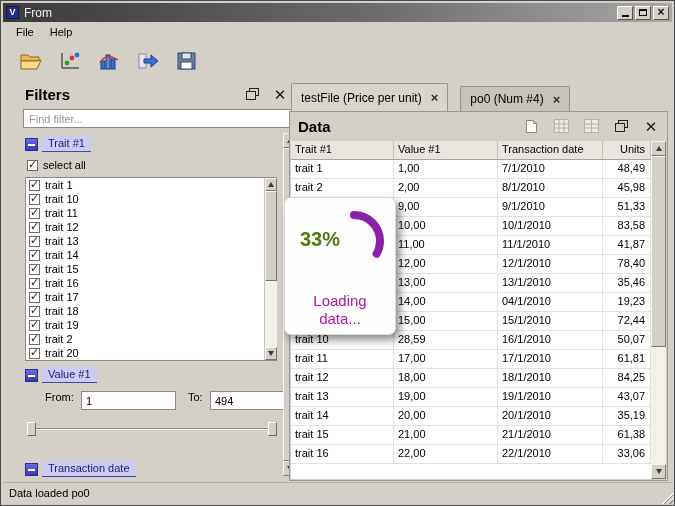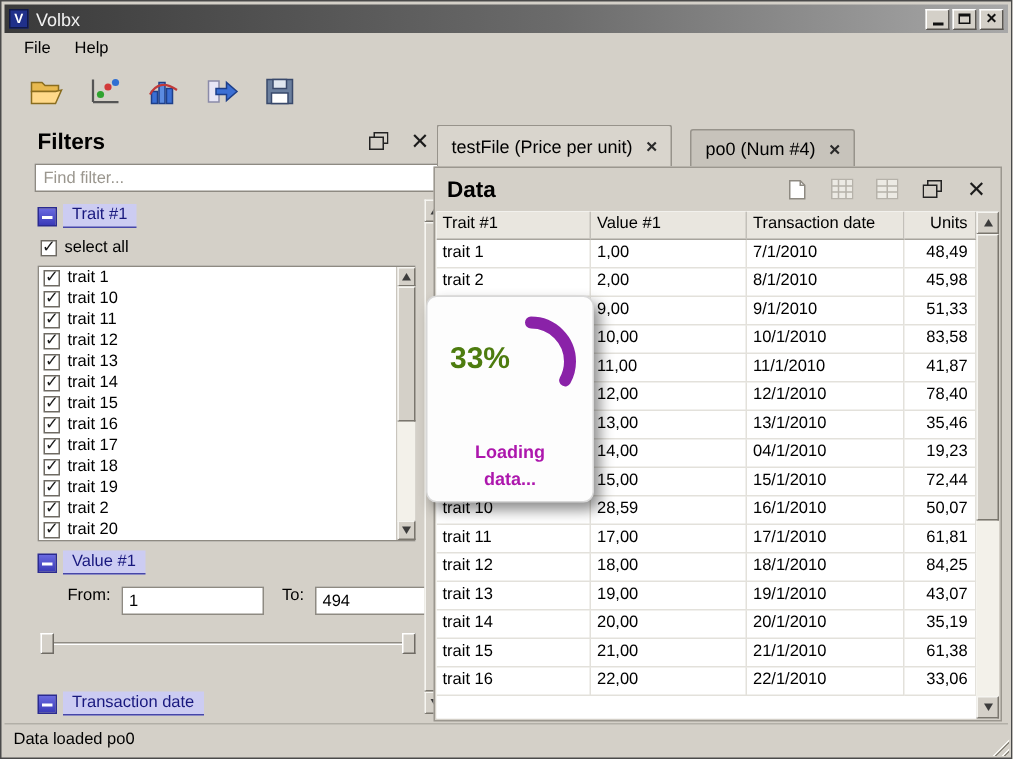--- a/index.html
+++ b/index.html
@@ -112,40 +112,40 @@
   .c3 { flex:1; min-width:0; text-align:right; padding-right:5px; }
   .t-sb { width:15px; display:flex; flex-direction:column; }
 
   
   .loading-overlay { position:absolute; left:283px; top:196px; width:112px; height:138px;
                      background:#fdfdfd; border:1px solid #d8d8d8; border-radius:7px;
                      box-shadow:4px 5px 9px rgba(0,0,0,0.45); z-index:50; }
   .ring { position:absolute; left:32px; top:6px; }
   .pct { position:absolute; left:15px; top:30px; font-size:20px; font-weight:bold; color:#4d7c0f; }
   .loading-msg { position:absolute; left:0; top:94px; width:100%; text-align:center;
-                 font-size:12px; font-weight:bold; color:#ad17ad; line-height:18px; padding:0 14px; }
+                 font-size:15px; font-weight:normal; color:#ad17ad; line-height:18px; padding:0 14px; }
 
   
   .statusbar { position:absolute; left:2px; right:2px; bottom:2px; height:21px;
                border-top:1px solid #b2afa7; display:flex; align-items:center;
                padding-left:6px; font-size:11px; }
   .grip { position:absolute; right:1px; bottom:1px; width:13px; height:13px;
           background:repeating-linear-gradient(-45deg,#d4d0c8 0 2px,#8d897f 2px 3px,#f7f6f2 3px 4px);
           clip-path:polygon(100% 0,100% 100%,0 100%); }
 
   .splitter { position:absolute; left:280px; top:80px; width:8px; height:397px; }
 </style>
 </head>
 <body>
 
 <div class="window">
 
   <div class="titlebar">
     <span class="app-icon">V</span>
-    <span class="title">Volbx</span>
+    <span class="title">From</span>
     <span class="win-btns">
       <span class="win-btn">
           <span class="g-min"></span>
         </span>
       <span class="win-btn">
           <span class="g-max"></span>
         </span>
       <span class="win-btn">
           <span class="g-close">×</span>
         </span>

